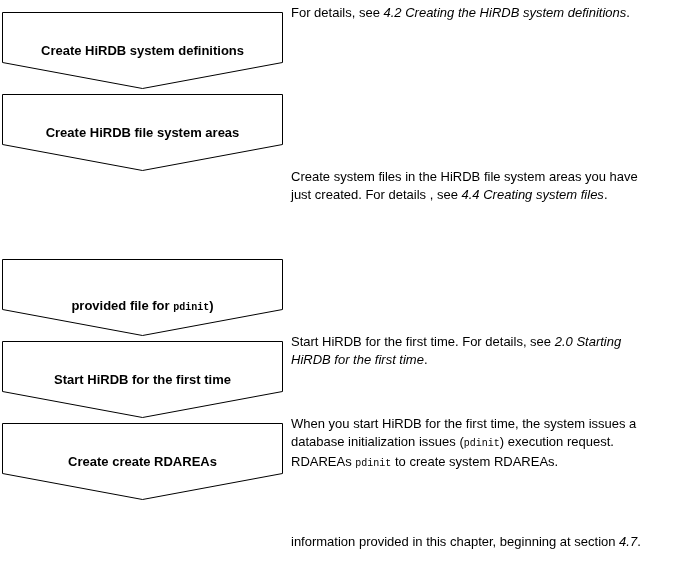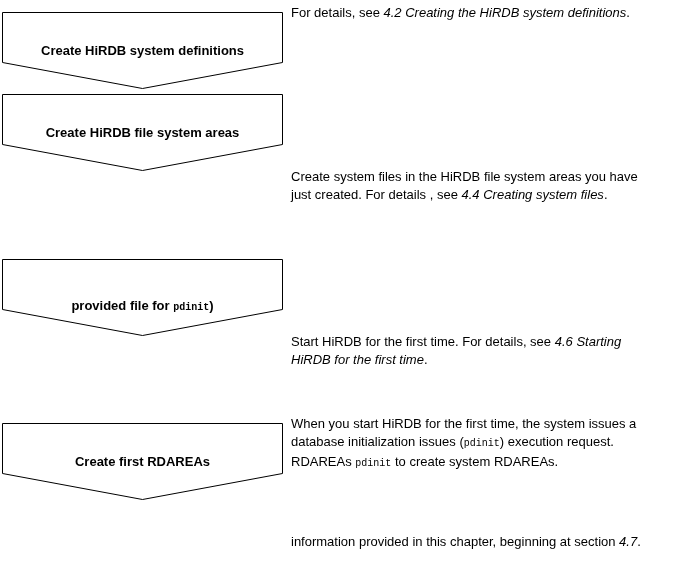--- a/index.html
+++ b/index.html
@@ -102,30 +102,38 @@
       <svg width="281" height="78" viewBox="0 0 281 78" xmlns="http://www.w3.org/2000/svg">
         <polygon points="0.5,0.5 280.5,0.5 280.5,50.5 140.5,76.5 0.5,50.5" fill="#ffffff" stroke="#000000" stroke-width="1"></polygon>
       </svg>
       <div class="shape-label">
         <div class="label-text"><br><span>provided file for </span><span class="mono">pdinit</span><span>)</span></div>
       </div>
     </div>
   </div>
 
   <div class="step" style="top: 332px;">
-    <div class="desc"><span>Start HiRDB for the first time. For details, see </span><span class="italic">4.6 Starting</span><br><span class="italic">HiRDB for the first time</span><span>.</span></div>
+    <div class="shape">
+      <svg width="281" height="78" viewBox="0 0 281 78" xmlns="http://www.w3.org/2000/svg">
+        <polygon points="0.5,0.5 280.5,0.5 280.5,50.5 140.5,76.5 0.5,50.5" fill="#ffffff" stroke="#000000" stroke-width="1"></polygon>
+      </svg>
+      <div class="shape-label">
+        <div class="label-text"><span>Start HiRDB for the first time</span></div>
+      </div>
+    </div>
+    <div class="desc"><span>Start HiRDB for the first time. For details, see </span><span class="italic">2.0 Starting</span><br><span class="italic">HiRDB for the first time</span><span>.</span></div>
   </div>
 
   <div class="step" style="top: 414px;">
     <div class="shape">
       <svg width="281" height="78" viewBox="0 0 281 78" xmlns="http://www.w3.org/2000/svg">
         <polygon points="0.5,0.5 280.5,0.5 280.5,50.5 140.5,76.5 0.5,50.5" fill="#ffffff" stroke="#000000" stroke-width="1"></polygon>
       </svg>
       <div class="shape-label">
-        <div class="label-text"><span>Create first RDAREAs</span></div>
+        <div class="label-text"><span>Create create RDAREAs</span></div>
       </div>
     </div>
     <div class="desc"><span>When you start HiRDB for the first time, the system issues a</span><br><span>database initialization issues (</span><span class="mono">pdinit</span><span>) execution request.</span><br><span>RDAREAs </span><span class="mono">pdinit</span><span> to create system RDAREAs.</span></div>
   </div>
 
   <div class="step" style="top: 496px;">
     <div class="desc"><br><br><span>information provided in this chapter, beginning at section </span><span class="italic">4.7</span><span>.</span></div>
   </div>
 </div>
 

